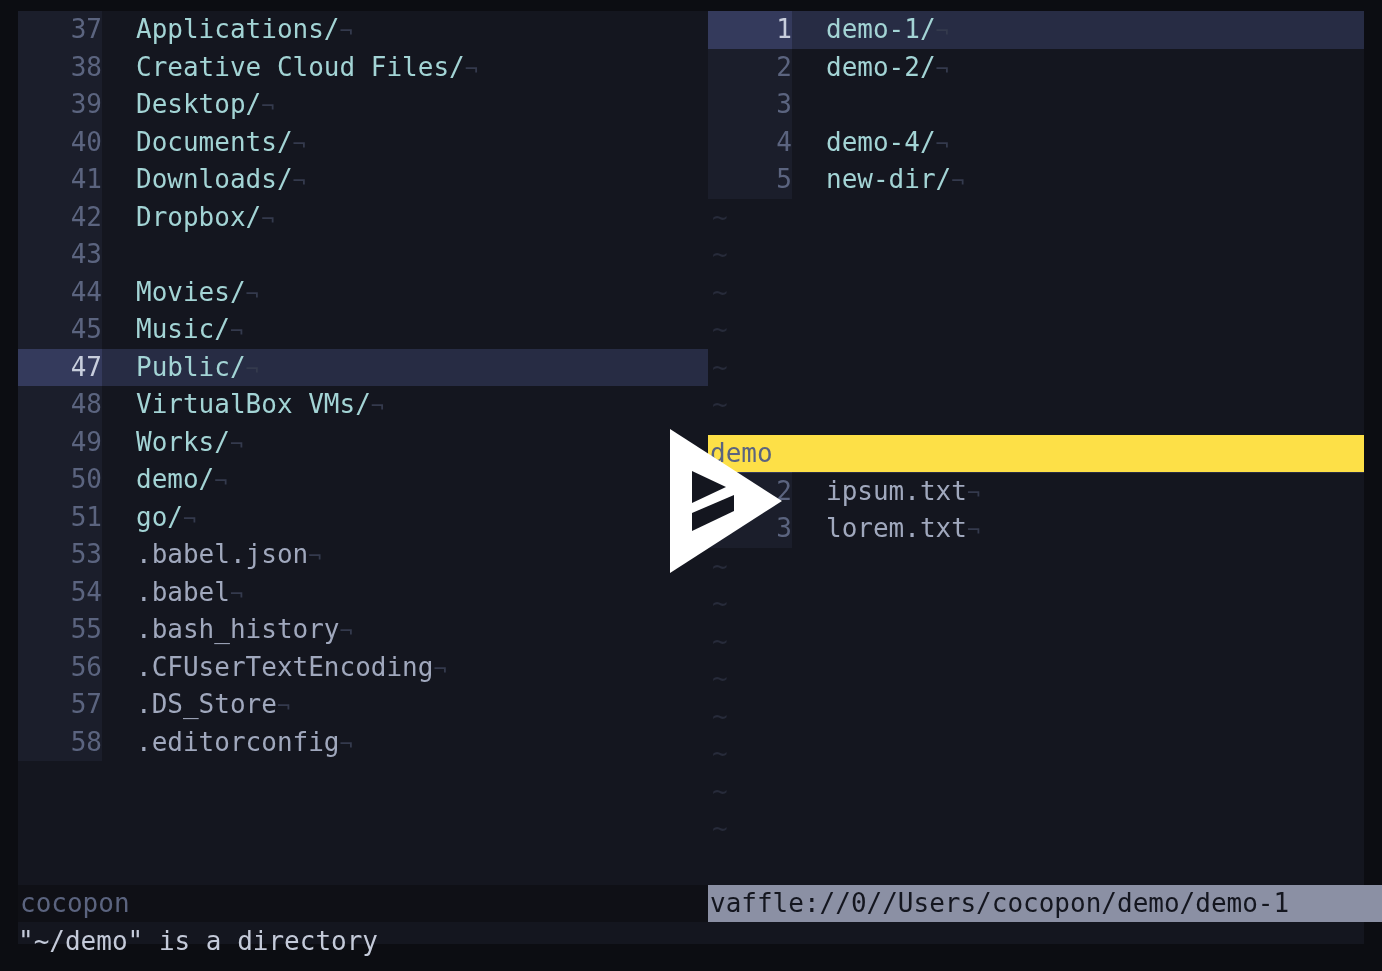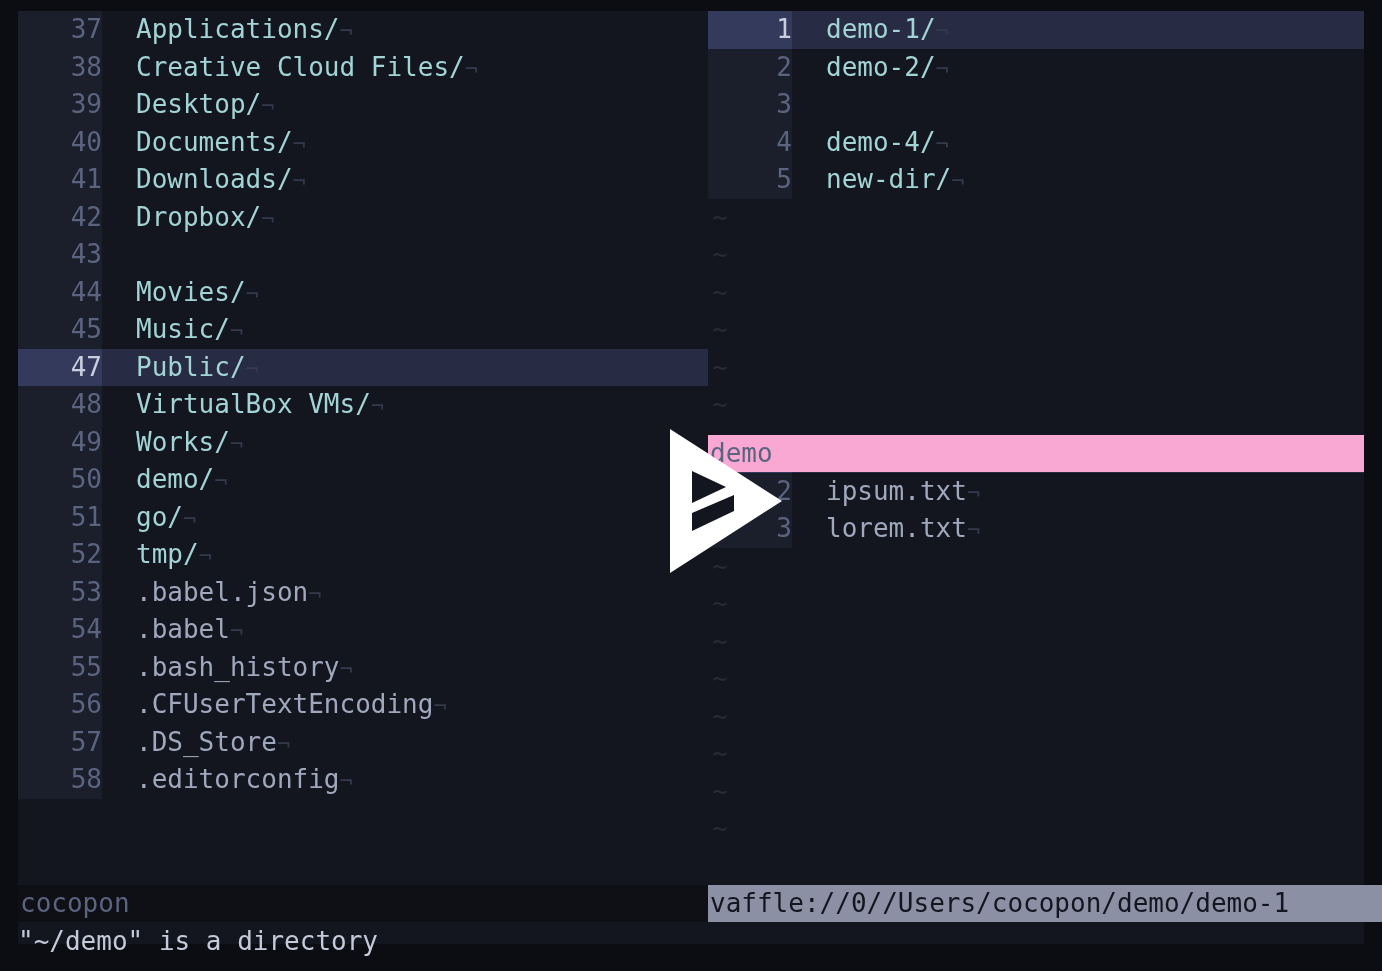--- a/index.html
+++ b/index.html
@@ -115,21 +115,21 @@
     top: 874px;
     width: 690px;
     background: #0f1016;
     color: #5b647f;
     padding-left: 2px;
   }
   #statusline-right-top {
     left: 690px;
     top: 424px;
     width: 656px;
-    background: #f9a8d4;
+    background: #fde047;
     color: #5b647f;
     padding-left: 2px;
   }
   #statusline-right-bottom {
     left: 690px;
     top: 874px;
     width: 779px;
     background: #8b90a4;
     color: #14161f;
     padding-left: 2px;
@@ -178,21 +178,20 @@
           <div class="line"><span class="lnum">41</span><span class="ltext"><span class="dir">Downloads/</span><span class="eol">¬</span></span></div>
           <div class="line"><span class="lnum">42</span><span class="ltext"><span class="dir">Dropbox/</span><span class="eol">¬</span></span></div>
           <div class="line"><span class="lnum">43</span></div>
           <div class="line"><span class="lnum">44</span><span class="ltext"><span class="dir">Movies/</span><span class="eol">¬</span></span></div>
           <div class="line"><span class="lnum">45</span><span class="ltext"><span class="dir">Music/</span><span class="eol">¬</span></span></div>
           <div class="line cursorline"><span class="lnum">47</span><span class="ltext"><span class="dir">Public/</span><span class="eol">¬</span></span></div>
           <div class="line"><span class="lnum">48</span><span class="ltext"><span class="dir">VirtualBox VMs/</span><span class="eol">¬</span></span></div>
           <div class="line"><span class="lnum">49</span><span class="ltext"><span class="dir">Works/</span><span class="eol">¬</span></span></div>
           <div class="line"><span class="lnum">50</span><span class="ltext"><span class="dir">demo/</span><span class="eol">¬</span></span></div>
           <div class="line"><span class="lnum">51</span><span class="ltext"><span class="dir">go/</span><span class="eol">¬</span></span></div>
-          <div class="line"><span class="lnum">52</span><span class="ltext"><span class="dir">tmp/</span><span class="eol">¬</span></span></div>
           <div class="line"><span class="lnum">53</span><span class="ltext"><span class="file">.babel.json</span><span class="eol">¬</span></span></div>
           <div class="line"><span class="lnum">54</span><span class="ltext"><span class="file">.babel</span><span class="eol">¬</span></span></div>
           <div class="line"><span class="lnum">55</span><span class="ltext"><span class="file">.bash_history</span><span class="eol">¬</span></span></div>
           <div class="line"><span class="lnum">56</span><span class="ltext"><span class="file">.CFUserTextEncoding</span><span class="eol">¬</span></span></div>
           <div class="line"><span class="lnum">57</span><span class="ltext"><span class="file">.DS_Store</span><span class="eol">¬</span></span></div>
           <div class="line"><span class="lnum">58</span><span class="ltext"><span class="file">.editorconfig</span><span class="eol">¬</span></span></div>
         </div>
     </div>
 
     <div class="vim-window" id="win-right-top">

